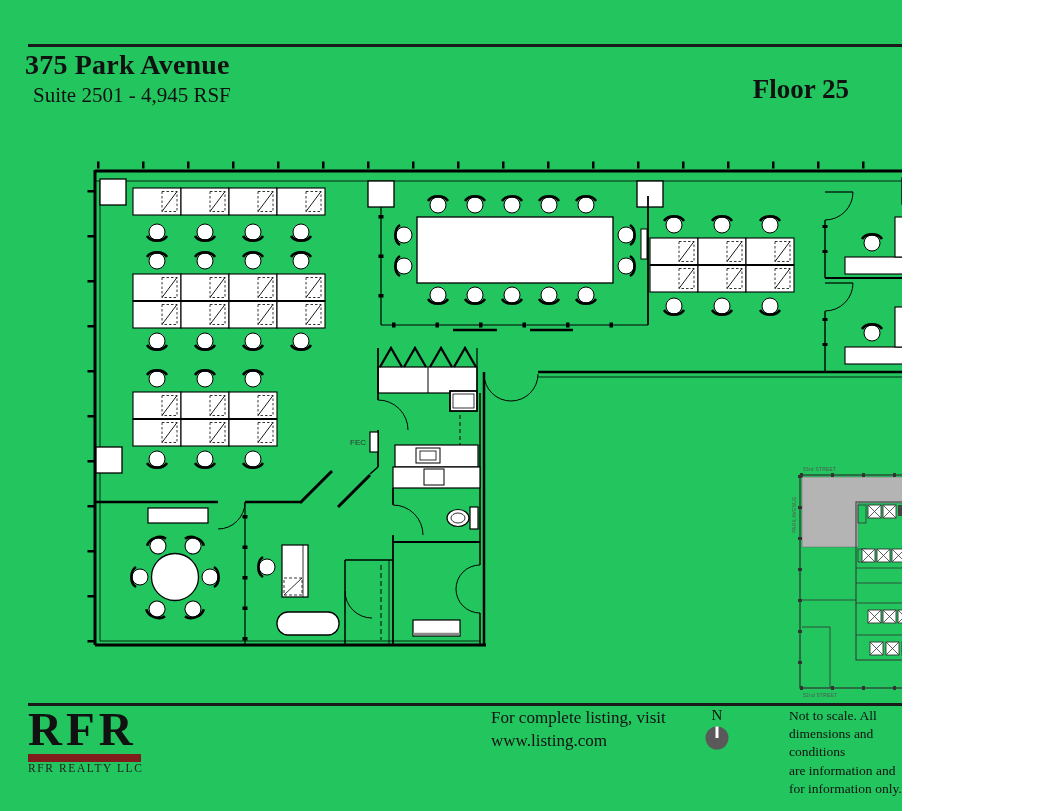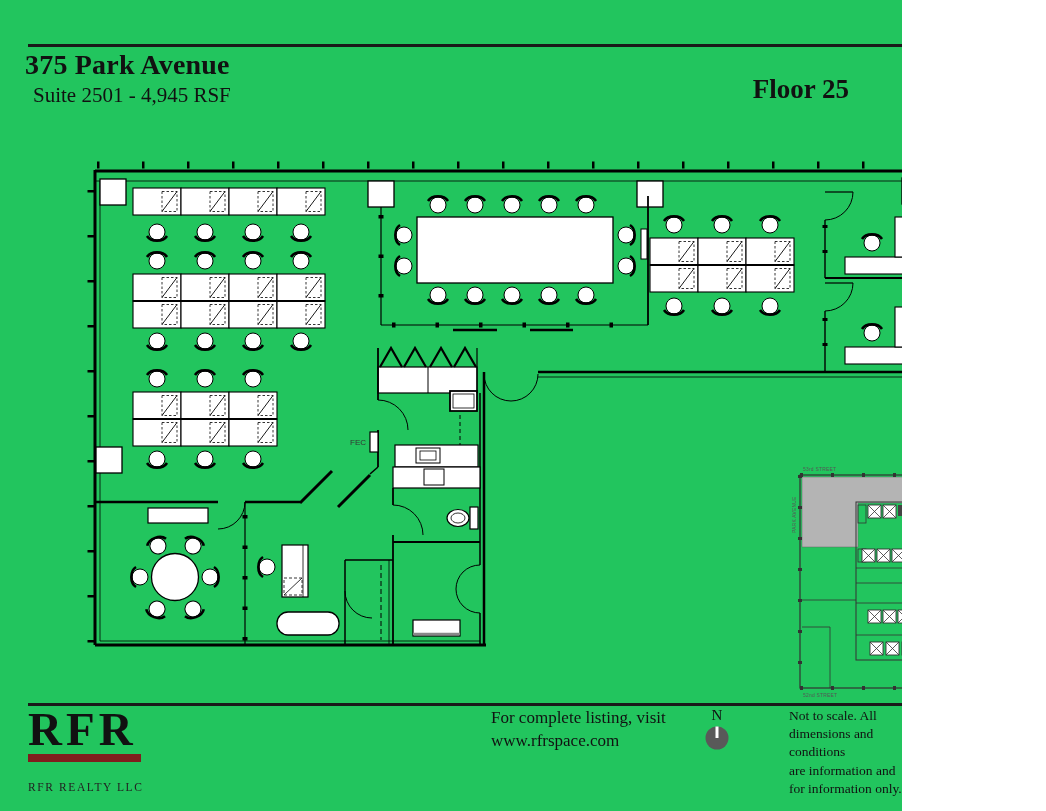--- a/index.html
+++ b/index.html
@@ -6,21 +6,21 @@
   .page{position:relative;width:902px;height:811px;background:#22c55e;overflow:hidden;
         font-family:"Liberation Serif","DejaVu Serif",serif;color:#111;}
   .rule{position:absolute;left:28px;width:965px;height:3px;background:#1a1a1a;}
   .hdr-title{position:absolute;left:25px;top:49px;font-size:28px;font-weight:bold;letter-spacing:.2px;}
   .hdr-suite{position:absolute;left:26px;top:83px;font-size:21px;margin-left:7px;}
   .hdr-floor{position:absolute;right:53px;top:50px;font-size:27px;font-weight:bold;margin-top:24px;}
   .plan-svg{position:absolute;left:80px;top:140px;}
   .logo{position:absolute;left:28px;top:705px;}
   .logo-rfr{font-size:47px;line-height:48px;font-weight:600;letter-spacing:4px;
             border-bottom:8px solid #7f1d1d;padding:0 4px 1px 0;display:inline-block;}
-  .logo-co{font-size:11.5px;letter-spacing:1.6px;margin-top:19px;color:#222;}
+  .logo-co{font-size:11.5px;letter-spacing:1.6px;margin-top:0;color:#222;}
   .listing{position:absolute;left:491px;top:707px;font-size:17px;line-height:1.35;}
   .compass{position:absolute;left:700px;top:705px;width:34px;height:52px;}
   .compass .n{font-size:15px;text-anchor:middle;fill:#111;}
   .disclaimer{position:absolute;left:741px;top:707px;font-size:13.5px;line-height:1.35;margin-left:48px;}
   svg text.small-sans{font-family:"Liberation Sans","DejaVu Sans",sans-serif;}
 </style>
 </head>
 <body>
 
 <div class="page">
@@ -329,21 +329,21 @@
 
   <div class="rule" style="top:703px"></div>
 
   <div class="logo">
     <div class="logo-rfr">RFR</div>
     <div class="logo-co">RFR REALTY LLC</div>
   </div>
 
   <div class="listing">
     <div>For complete listing, visit</div>
-    <div>www.rfrspace.com</div>
+    <div>www.listing.com</div>
   </div>
 
   <svg class="compass" viewBox="0 0 34 52">
     <text class="n" x="17" y="15">N</text>
     <circle cx="17" cy="33" r="11.5" fill="#595959"></circle>
     <line x1="17" y1="21.5" x2="17" y2="33" stroke="#fff" stroke-width="3"></line>
   </svg>
 
   <div class="disclaimer">
     <div>Not to scale. All dimensions and conditions</div>

